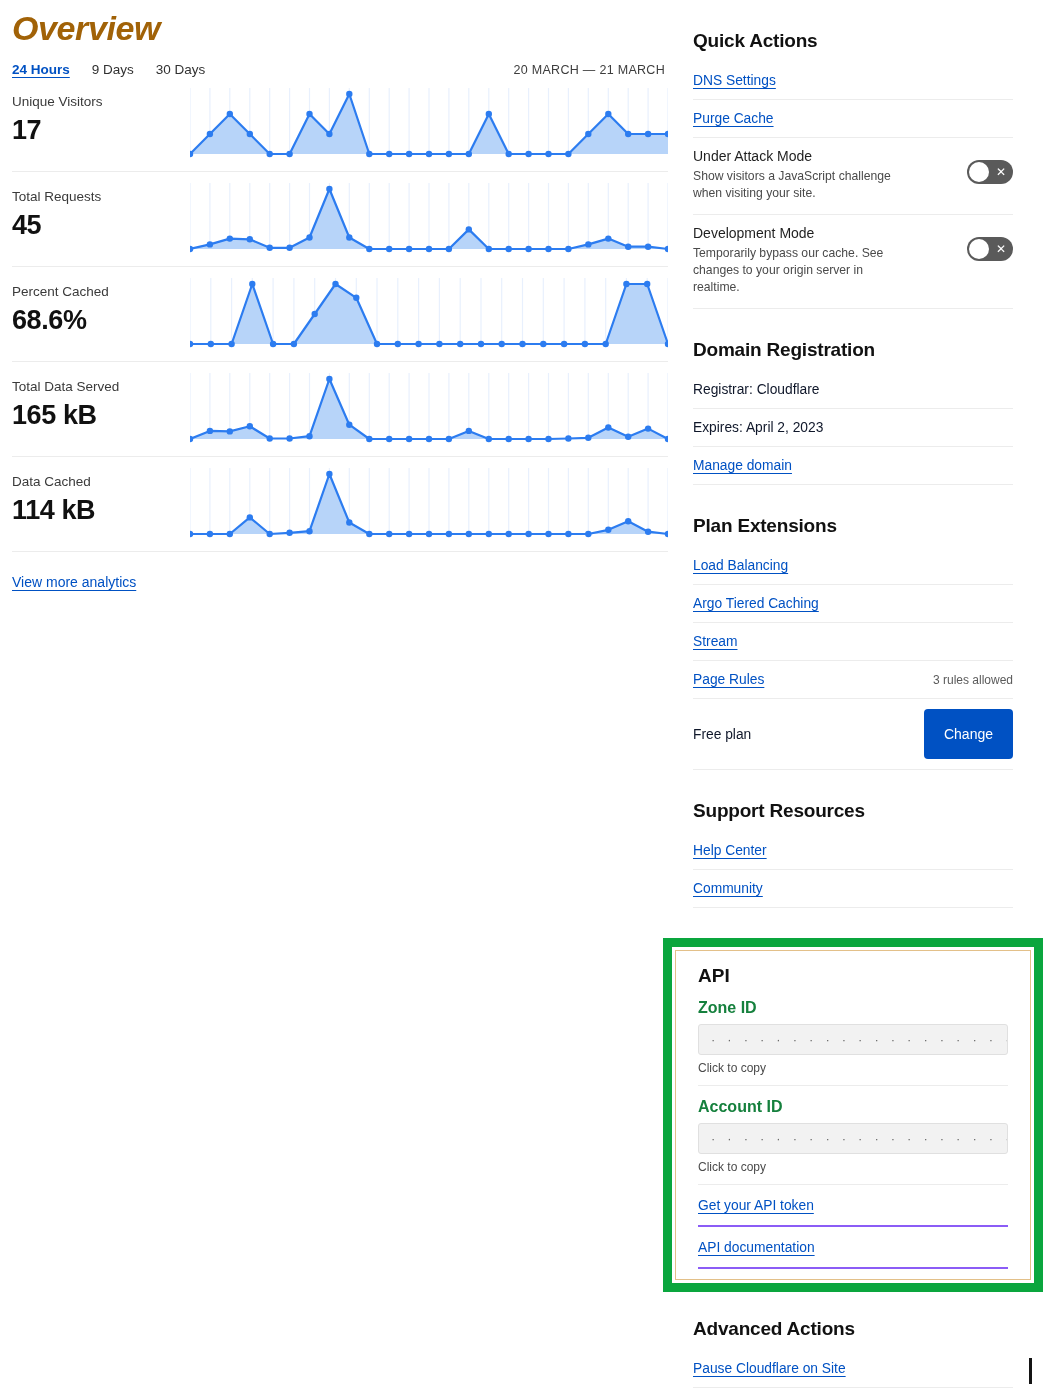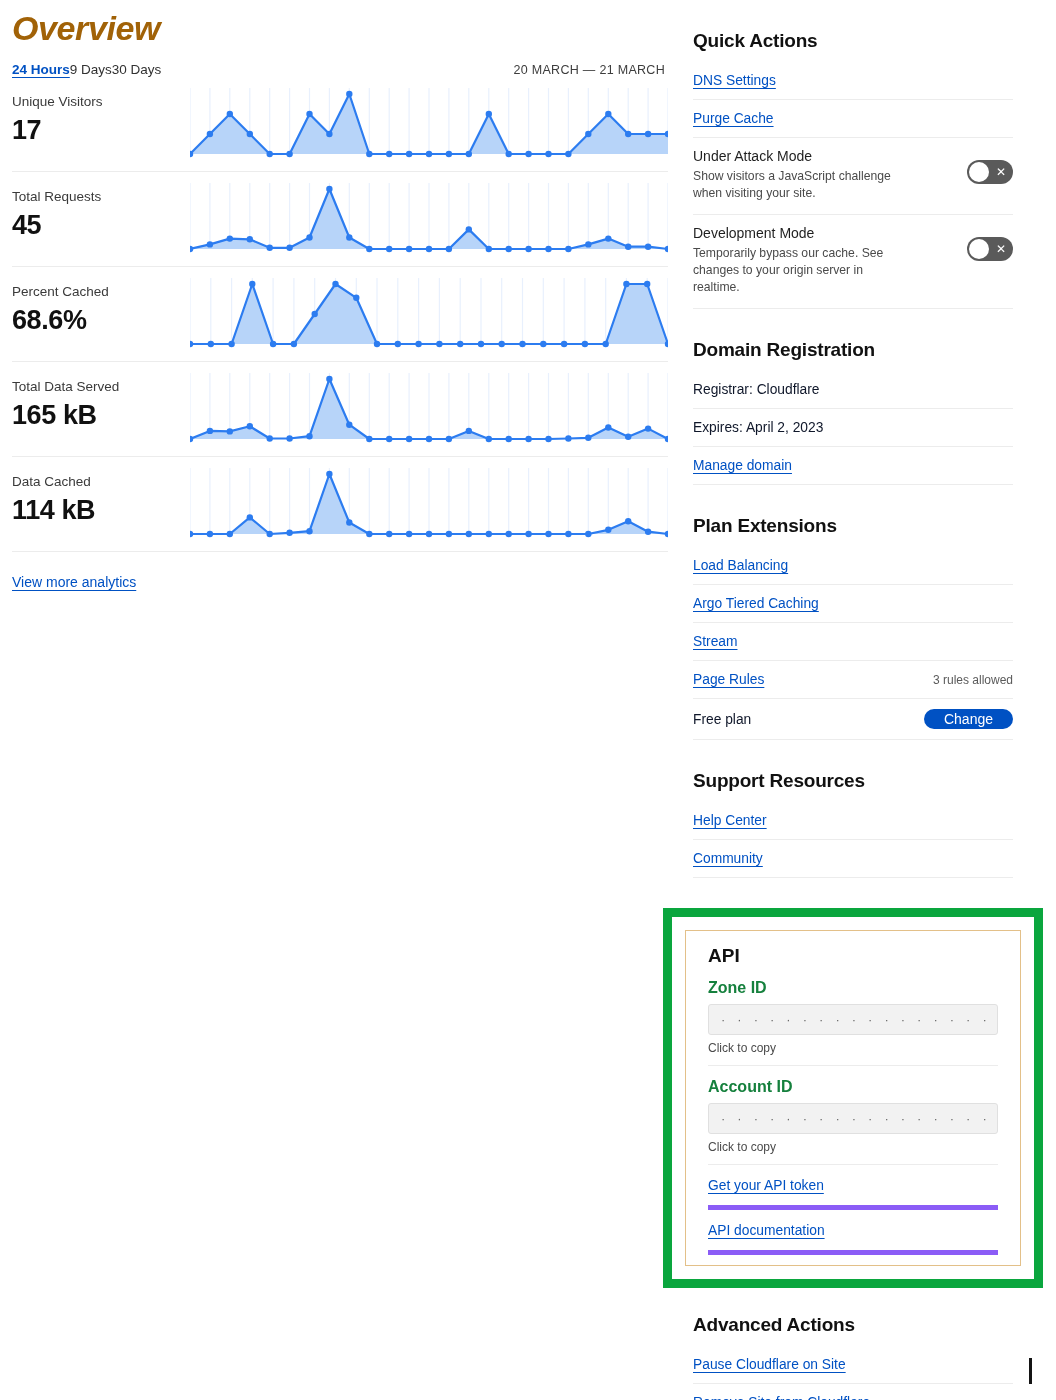--- a/index.html
+++ b/index.html
@@ -15,21 +15,21 @@
 
   
   .left-col { position: absolute; left: 12px; top: 0px; width: 656px; }
 
   .page-title {
     font-size: 34px; font-weight: 700; letter-spacing: -0.4px;
     margin: 8px 0 0 0; line-height: 40px; color: #a16207; font-style: italic;
   }
 
   .tabs-row { display: flex; align-items: baseline; justify-content: space-between; margin-top: 14px; }
-  .tabs { display: flex; }
+  .tabs { display: flex; gap: 22px; }
   .tab { font-size: 13.5px; color: #313131; cursor: pointer; }
   .tab.active { color: #0051c3; text-decoration: underline; text-underline-offset: 3px; font-weight: 600; }
   .date-range { font-size: 12.5px; color: #3d3d3d; letter-spacing: 0.3px; padding-right: 3px; }
 
   .metric-row {
     display: flex; align-items: stretch;
     border-bottom: 1px solid #ececec;
     height: 95px;
   }
   .metric-row:first-of-type { border-top: none; }
@@ -85,49 +85,49 @@
     background: #ffffff;
   }
   .switch .x {
     position: absolute; right: 7px; top: 50%; transform: translateY(-50%);
     color: #ffffff; font-size: 12px; line-height: 1;
   }
 
   .btn-change {
     background: #0051c3; color: #fff; border: none;
     font-size: 14px; font-family: inherit;
-    padding: 2px 20px; border-radius: 12px; cursor: pointer;
+    padding: 17px 20px; border-radius: 4px; cursor: pointer;
   }
 
   
   .api-highlight {
     border: 9px solid #0aa63e;
     margin: 16px -30px 26px -30px;
-    padding: 13px;
+    padding: 3px;
     background: #ffffff;
   }
   .api-inner {
     border: 1px solid #e3c089;
     padding: 14px 22px 10px 22px;
     background: #ffffff;
   }
   .api-title { font-size: 19px; font-weight: 700; color: #111; margin-bottom: 12px; }
   .field-label { font-size: 16px; font-weight: 700; color: #15803d; margin-bottom: 7px; }
   .id-box {
     background: #f2f2f2; border: 1px solid #e0e0e0; border-radius: 3px;
     height: 31px; display: flex; align-items: center; padding: 0 12px;
     cursor: pointer; overflow: hidden;
   }
   .id-dots {
     font-size: 13px; color: #6a6a6a; letter-spacing: 4.2px;
     white-space: nowrap; line-height: 10px;
   }
   .click-copy { font-size: 12px; color: #4a4a4a; margin: 6px 0 0 0; }
   .api-div { border-bottom: 1px solid #ececec; margin-top: 10px; }
-  .api-link-row { border-bottom: 5px solid #8b5cf6; padding: 11px 0; }
+  .api-link-row { border-bottom: 2px solid #8b5cf6; padding: 11px 0; }
 
   .caret-mark {
     position: absolute; left: 1029px; top: 1358px;
     width: 3px; height: 26px; background: #141414;
   }
 </style>
 </head>
 <body>
 
 <div class="page">

